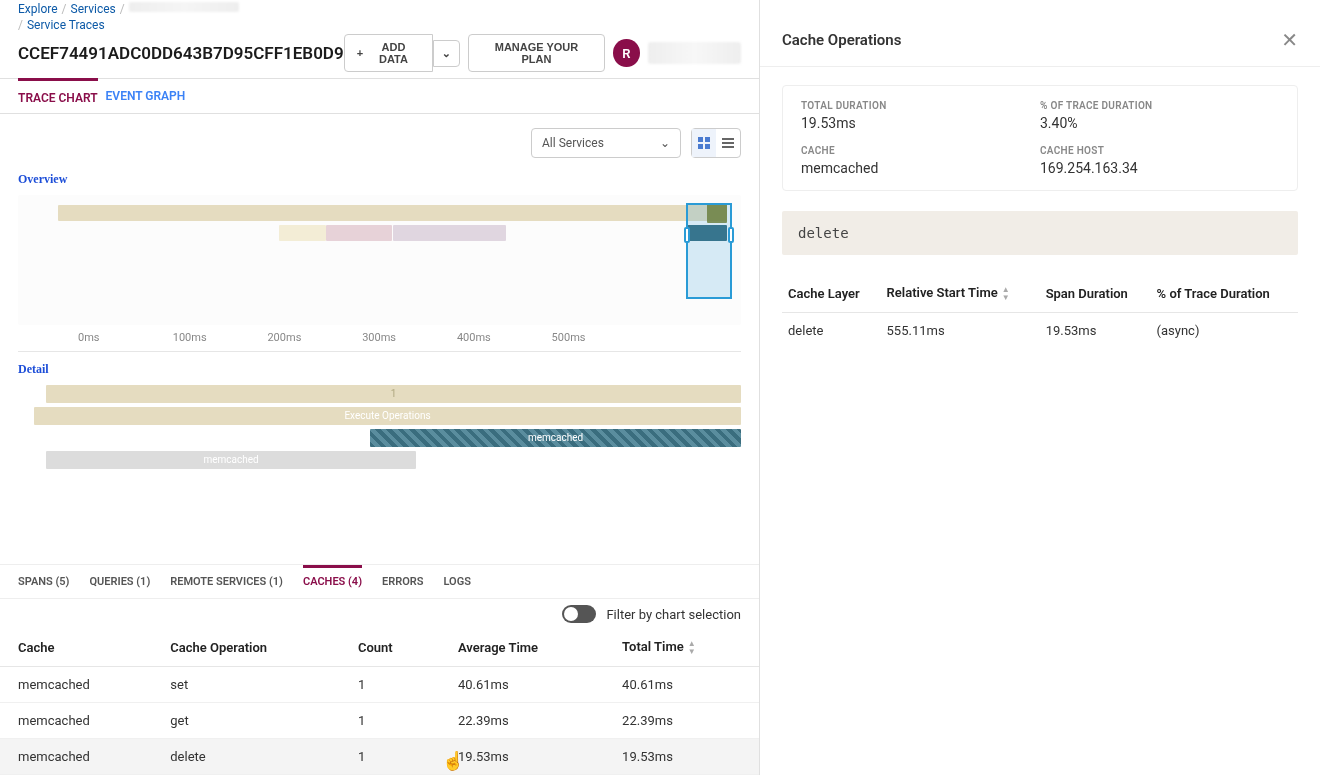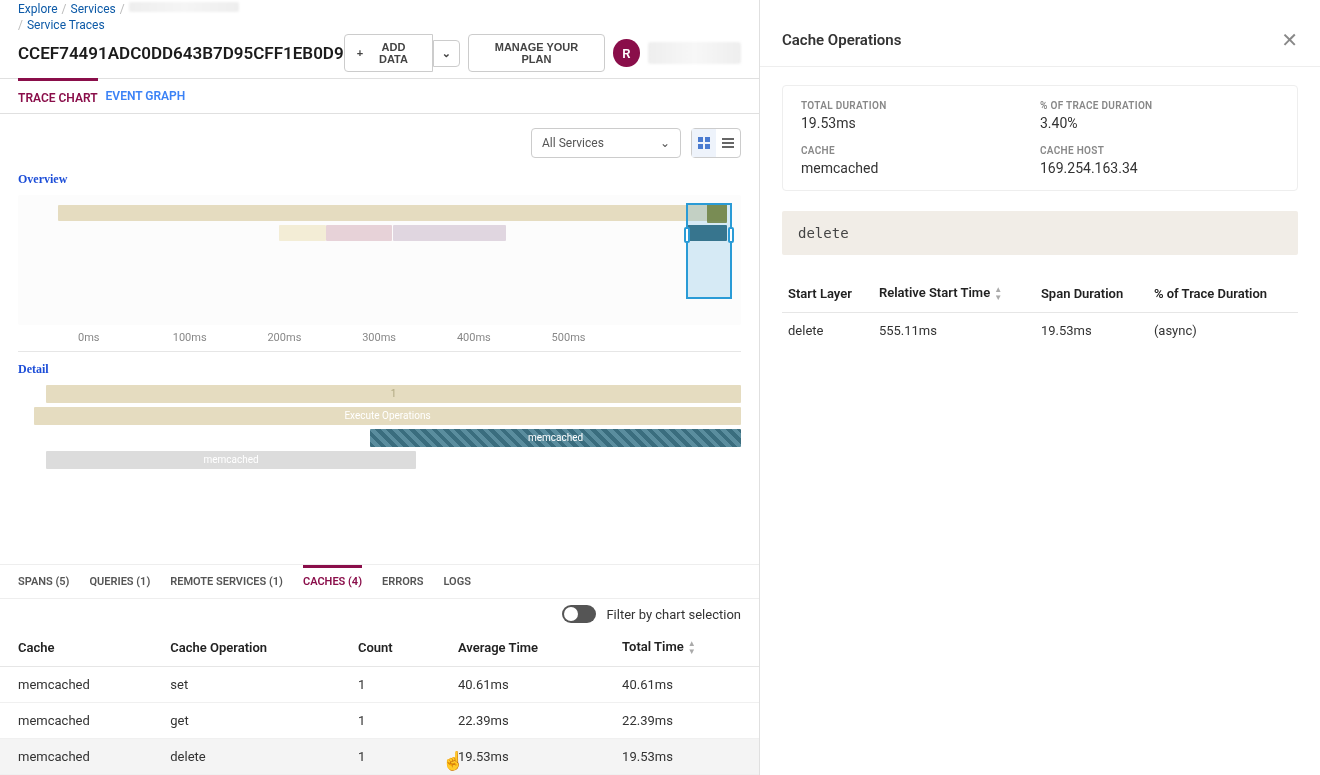--- a/index.html
+++ b/index.html
@@ -259,21 +259,21 @@
           <div class="info-lbl">CACHE HOST</div>
           <div class="info-val">169.254.163.34</div>
         </div>
       </div>
 
       <div class="op-block">delete</div>
 
       <table class="side-table">
         <thead>
           <tr>
-            <th>Start Layer</th>
+            <th>Cache Layer</th>
             <th><span>Relative Start Time</span><span class="sort-ic">▲<br>▼</span></th>
             <th>Span Duration</th>
             <th>% of Trace Duration</th>
           </tr>
         </thead>
         <tbody>
           <tr>
             <td>delete</td>
             <td>555.11ms</td>
             <td>19.53ms</td>

